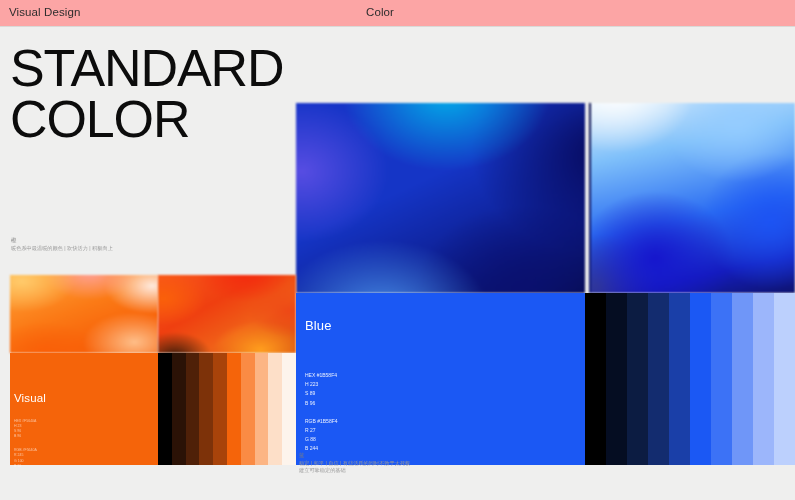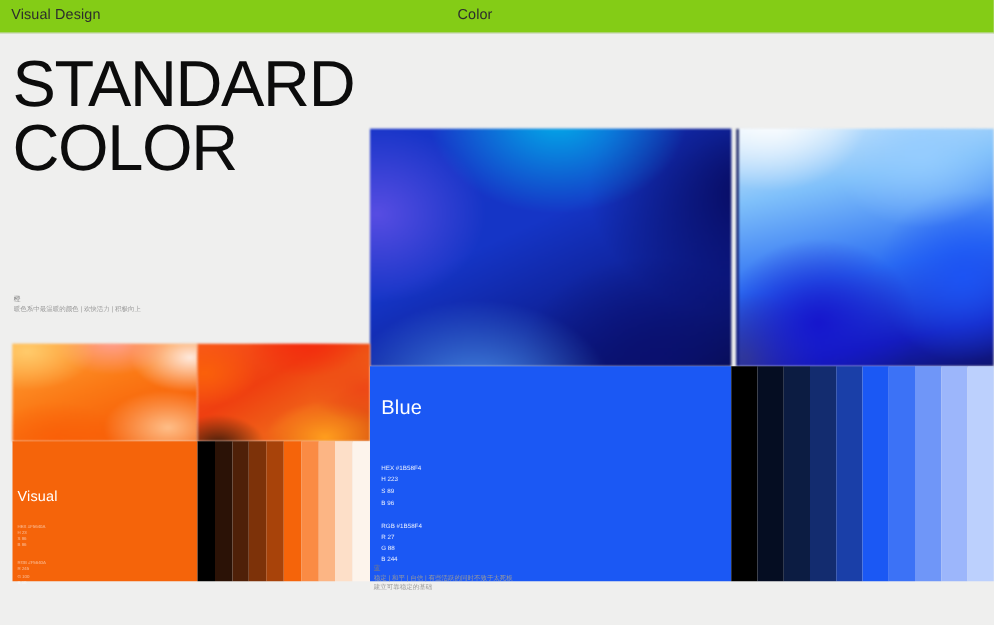--- a/index.html
+++ b/index.html
@@ -8,21 +8,21 @@
     width: 795px; height: 500px;
     overflow: hidden;
     background: #efefee;
     font-family: "Liberation Sans", sans-serif;
     -webkit-font-smoothing: antialiased;
   }
 
   
   #topbar {
     position: absolute; left: 0; top: 0; width: 795px; height: 27px;
-    background: #84cc16;
+    background: #fca5a5;
     border-bottom: 1px solid #d9d9d7;
   }
   #topbar .tb-label {
     position: absolute; top: 6px;
     font-size: 11.5px; color: #2d2d2d; letter-spacing: .1px;
     white-space: nowrap;
   }
   #tb-left  { left: 9px; }
   #tb-right { left: 366px; }
 
@@ -125,21 +125,21 @@
   .strips > i { display: block; height: 100%; flex: 1 1 auto; }
   #orange-strips { left: 158px; top: 326px; width: 138px; height: 112px; }
   #blue-strips   { left: 585px; top: 266px; width: 210px; height: 172px; }
 
   
   .swatch-name {
     position: absolute;
     font-size: 11.5px; color: #fff; letter-spacing: .15px;
   }
   #orange-name { left: 14px; top: 365px; }
-  #blue-name   { left: 305px; top: 291px; font-size: 16px; }
+  #blue-name   { left: 305px; top: 291px; font-size: 13px; }
 
   
   .specs { position: absolute; }
   .specs .grp { margin-bottom: 9px; }
   .specs .row { white-space: nowrap; }
   #orange-specs {
     left: 14px; top: 392px;
     color: rgba(255,255,255,.58);
   }
   #orange-specs .row { font-size: 3.5px; line-height: 5.1px; }

